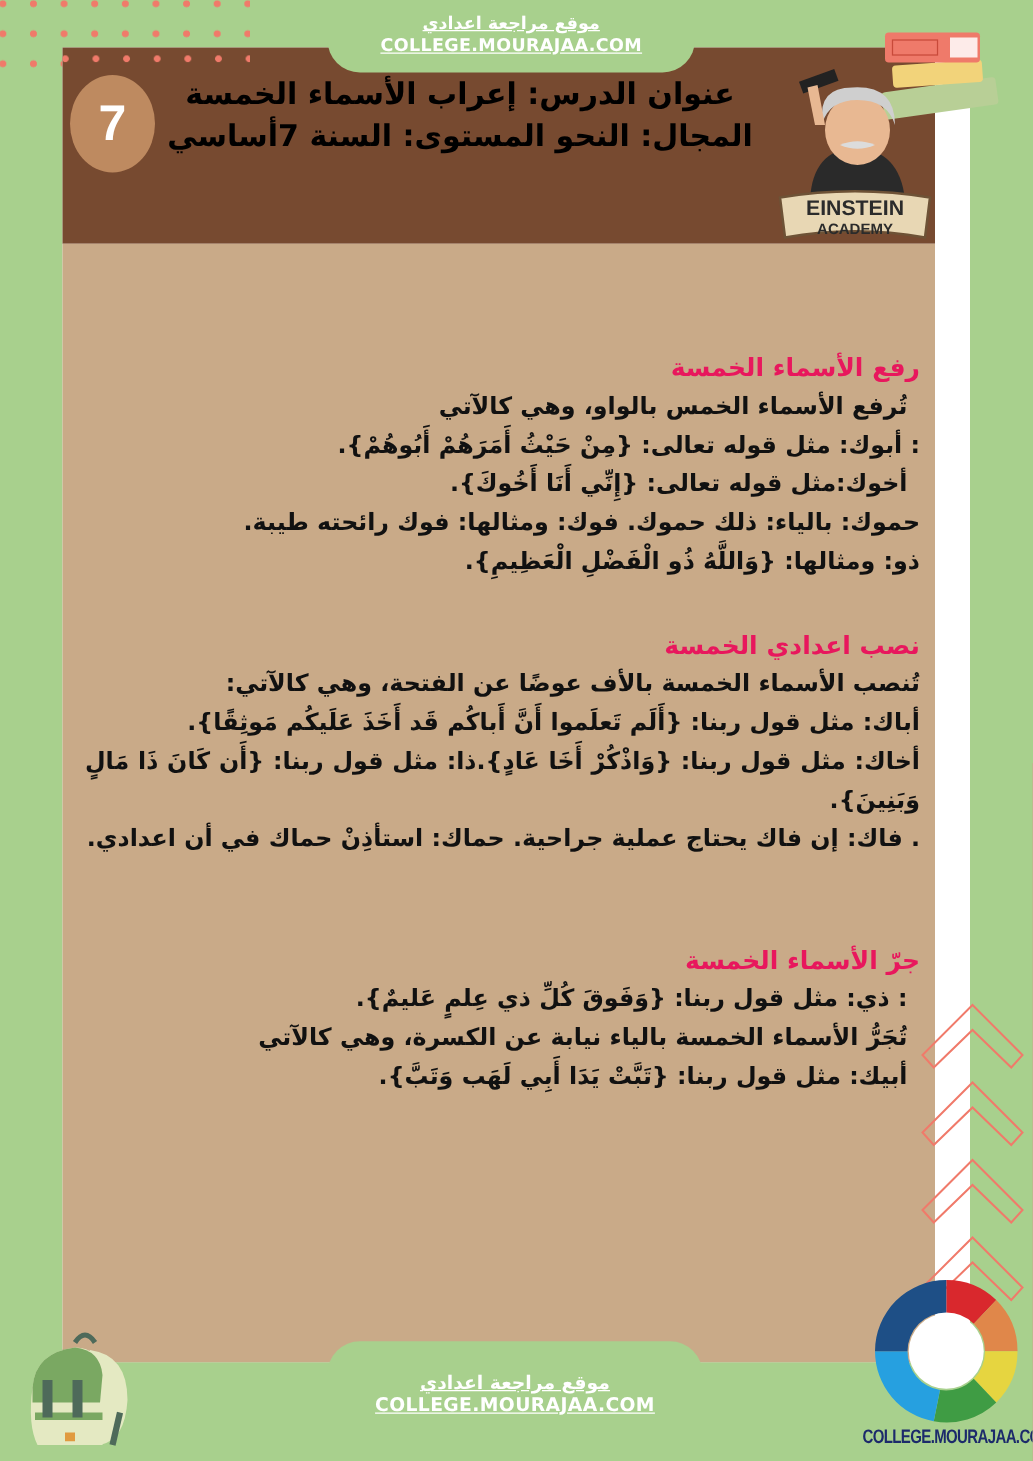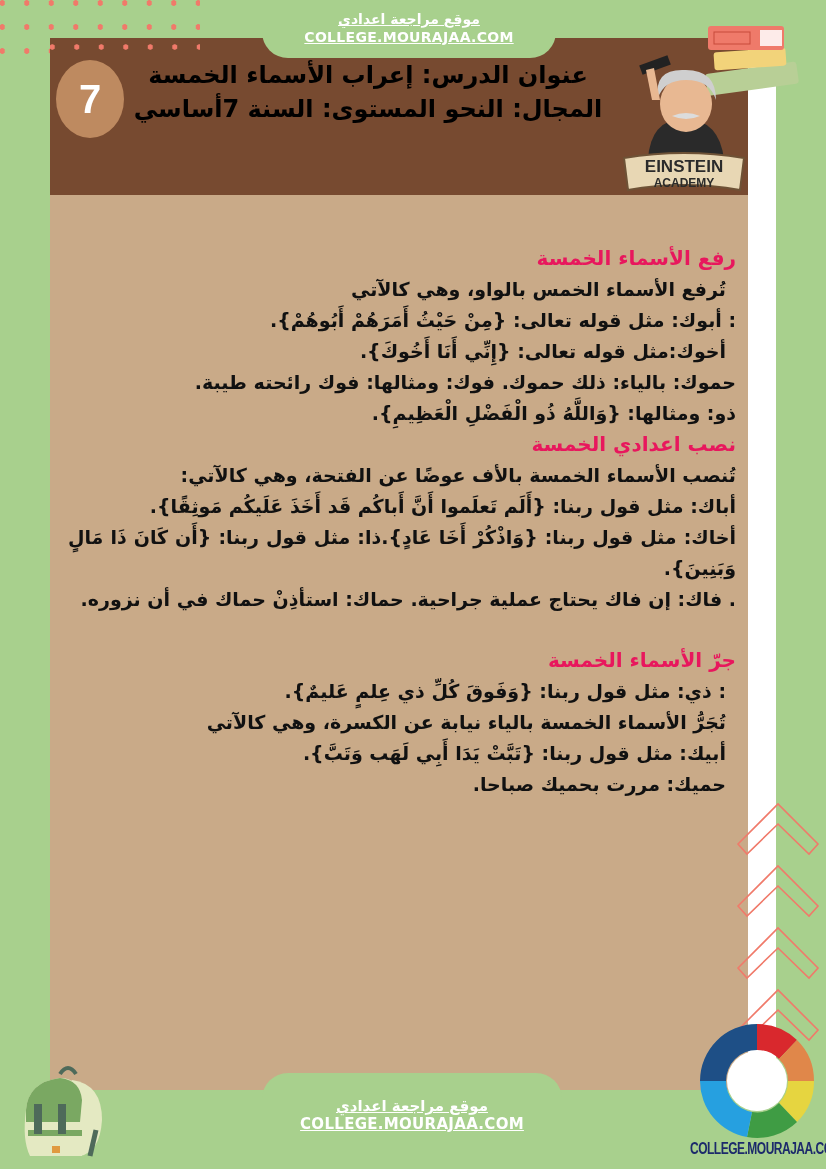--- a/index.html
+++ b/index.html
@@ -52,21 +52,21 @@
   .title-line { font-size:24px; font-weight:bold; line-height:34px; display:block; }
   .einstein {
     position:absolute; left:620px; top:40px; width:128px; height:155px;
   }
   .books { position:absolute; left:700px; top:12px; width:100px; height:84px; }
   .content {
     position:absolute; left:68px; top:243px; width:668px;
     direction:rtl; text-align:right; color:#111;
     font-size:19px; font-weight:bold; line-height:31px;
   }
-  .content .h { color:#e8175d; font-size:20px; }
+  .content .h { color:#e8175d; font-size:20px;margin-top:36px; }
   .content .j { text-align:justify; text-align-last:right; }
   .content .gap { height:30px; }
   .content .ind { padding-right:10px; }
   .chevrons { position:absolute; left:733px; top:792px; width:90px; height:250px; }
   .bottom-tab {
     position:absolute; left:262px; top:1073px; width:300px; height:96px;
     background:#a8d08d; border-radius:26px 26px 0 0; text-align:center; color:#fff;
   }
   .bottom-tab .tab-ar { margin-top:24px; font-size:15px; }
   .bottom-tab .tab-en { font-size:15px; }
@@ -128,29 +128,28 @@
   <div class="ind">تُرفع الأسماء الخمس بالواو، وهي كالآتي</div>
   <div>: أبوك: مثل قوله تعالى: {مِنْ حَيْثُ أَمَرَهُمْ أَبُوهُمْ}.</div>
   <div class="ind">أخوك:مثل قوله تعالى: {إِنِّي أَنَا أَخُوكَ}.</div>
   <div class="j">حموك: بالياء: ذلك حموك. فوك: ومثالها: فوك رائحته طيبة.</div>
   <div>ذو: ومثالها: {وَاللَّهُ ذُو الْفَضْلِ الْعَظِيمِ}.</div>
 
   <div class="h">نصب اعدادي الخمسة</div>
   <div class="j">تُنصب الأسماء الخمسة بالأف عوضًا عن الفتحة، وهي كالآتي:</div>
   <div class="j">أباك: مثل قول ربنا: {أَلَم تَعلَموا أَنَّ أَباكُم قَد أَخَذَ عَلَيكُم مَوثِقًا}.</div>
   <div class="j">أخاك: مثل قول ربنا: {وَاذْكُرْ أَخَا عَادٍ}.ذا: مثل قول ربنا: {أَن كَانَ ذَا مَالٍ وَبَنِينَ}.</div>
-  <div class="j">. فاك: إن فاك يحتاج عملية جراحية. حماك: استأذِنْ حماك في أن نزوره.</div>
+  <div class="j">. فاك: إن فاك يحتاج عملية جراحية. حماك: استأذِنْ حماك في أن اعدادي.</div>
 
   <div class="gap"></div>
 
   <div class="h">جرّ الأسماء الخمسة</div>
   <div class="ind">: ذي: مثل قول ربنا: {وَفَوقَ كُلِّ ذي عِلمٍ عَليمٌ}.</div>
   <div class="ind">تُجَرُّ الأسماء الخمسة بالياء نيابة عن الكسرة، وهي كالآتي</div>
   <div class="ind">أبيك: مثل قول ربنا: {تَبَّتْ يَدَا أَبِي لَهَب وَتَبَّ}.</div>
-  <div class="ind">حميك: مررت بحميك صباحا.</div>
 </div>
 
 <svg class="chevrons" viewBox="0 0 90 250">
   <g fill="none" stroke="#f07a6a" stroke-width="1.6">
     <path d="M5 52 L45 12 L85 52 L76 62 L45 32 L14 62 Z"></path>
     <path d="M5 114 L45 74 L85 114 L76 124 L45 94 L14 124 Z"></path>
     <path d="M5 176 L45 136 L85 176 L76 186 L45 156 L14 186 Z"></path>
     <path d="M5 238 L45 198 L85 238 L76 248 L45 218 L14 248 Z"></path>
   </g>
 </svg>

